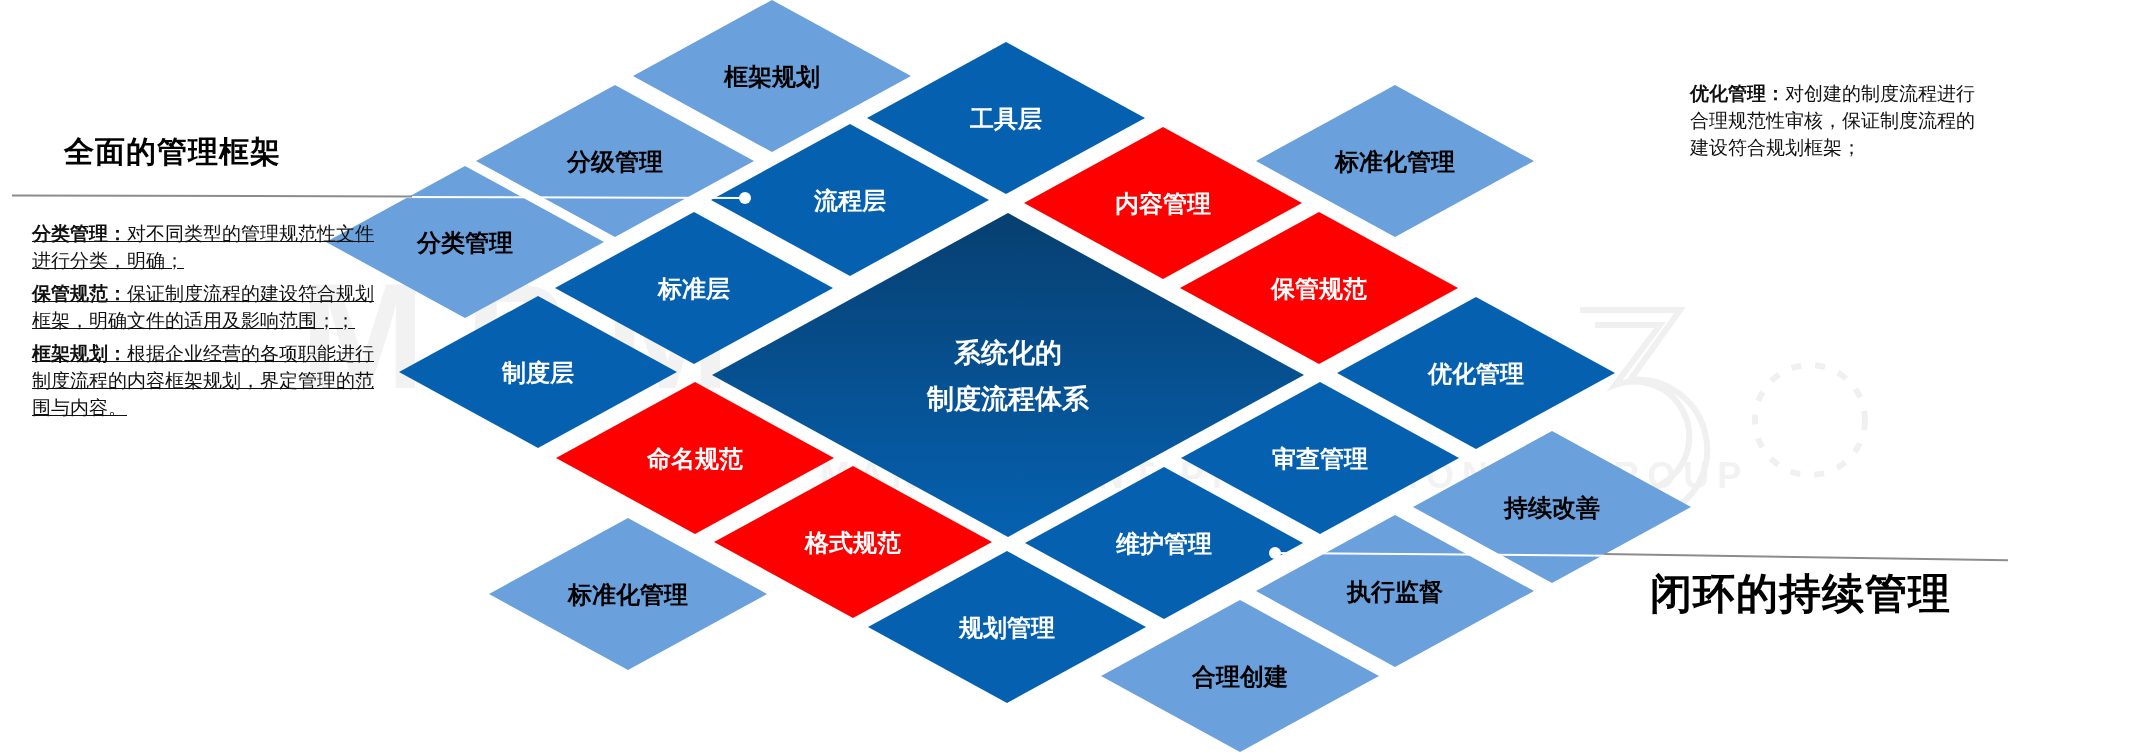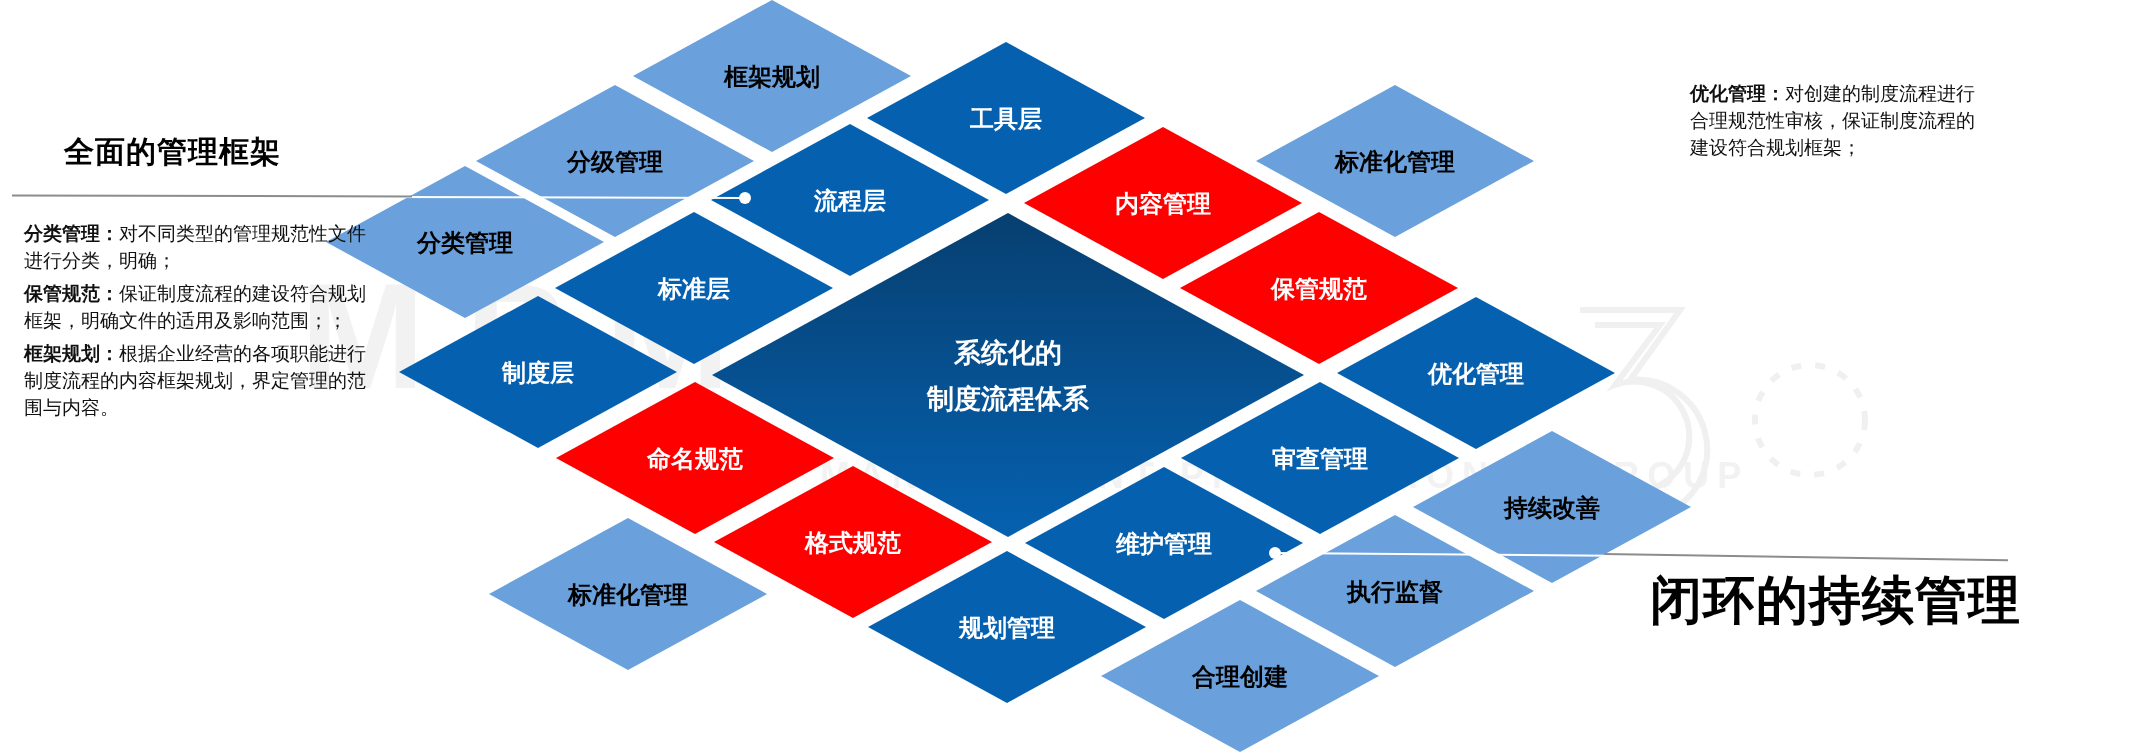--- a/index.html
+++ b/index.html
@@ -4,27 +4,27 @@
 <style>
   html, body { margin: 0; padding: 0; background: #ffffff; }
   body { width: 2145px; height: 754px; position: relative; overflow: hidden;
          font-family: "DejaVu Sans", "Liberation Sans", sans-serif; }
   #stage { position: absolute; left: 0; top: 0; width: 2145px; height: 754px; }
   .watermark { position: absolute; font-family: "Liberation Sans", sans-serif; font-weight: bold;
                color: #f2f2f2; pointer-events: none; }
   .title { position: absolute; font-weight: bold; color: #000; letter-spacing: 1px;
            font-family: "DejaVu Sans", sans-serif; white-space: nowrap; }
   .title-left { left: 22px; top: 132px; font-size: 30px; margin-left: 42px; }
-  .title-right { left: 1650px; top: 566px; font-size: 52px; }
+  .title-right { left: 1650px; top: 566px; font-size: 42px; }
   .rule { position: absolute; height: 2px; background: #8c8c8c; }
   .rule-left { left: 12px; top: 195px; width: 400px; transform: rotate(0.15deg); }
   .rule-right { left: 1604px; top: 553px; width: 404px; transform: rotate(0.9deg); transform-origin: left center; }
   .desc { position: absolute; font-size: 19px; line-height: 27px; color: #111;
           font-family: "DejaVu Sans", sans-serif; }
-  .desc-left { left: 24px; top: 220px; width: 360px; }
+  .desc-left { left: 32px; top: 220px; width: 360px; text-decoration: underline; }
   .desc-right { left: 1690px; top: 80px; width: 300px; }
   .desc p { margin: 0 0 6px 0; }
   .desc .term { font-weight: bold; }
   .dlabel { font-family: "DejaVu Sans", sans-serif; font-weight: bold; }
 </style>
 </head>
 <body>
 
 <div id="stage">
 

